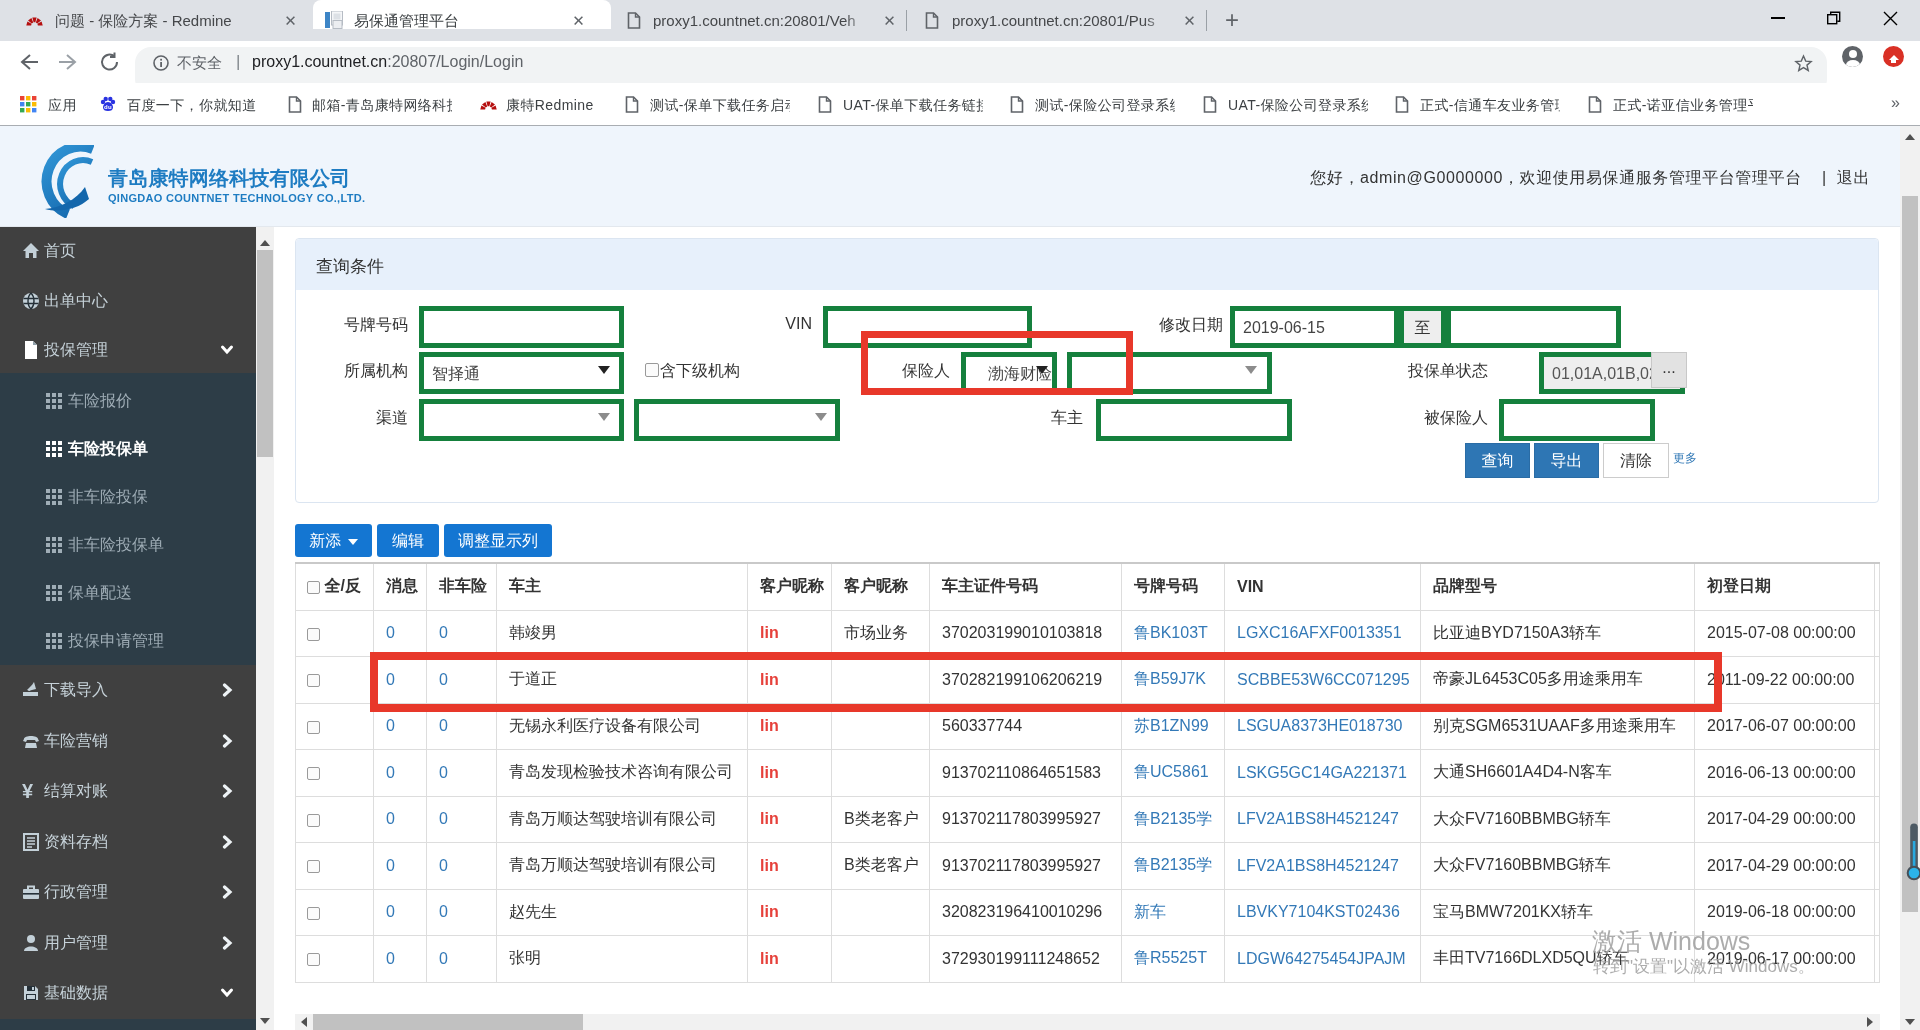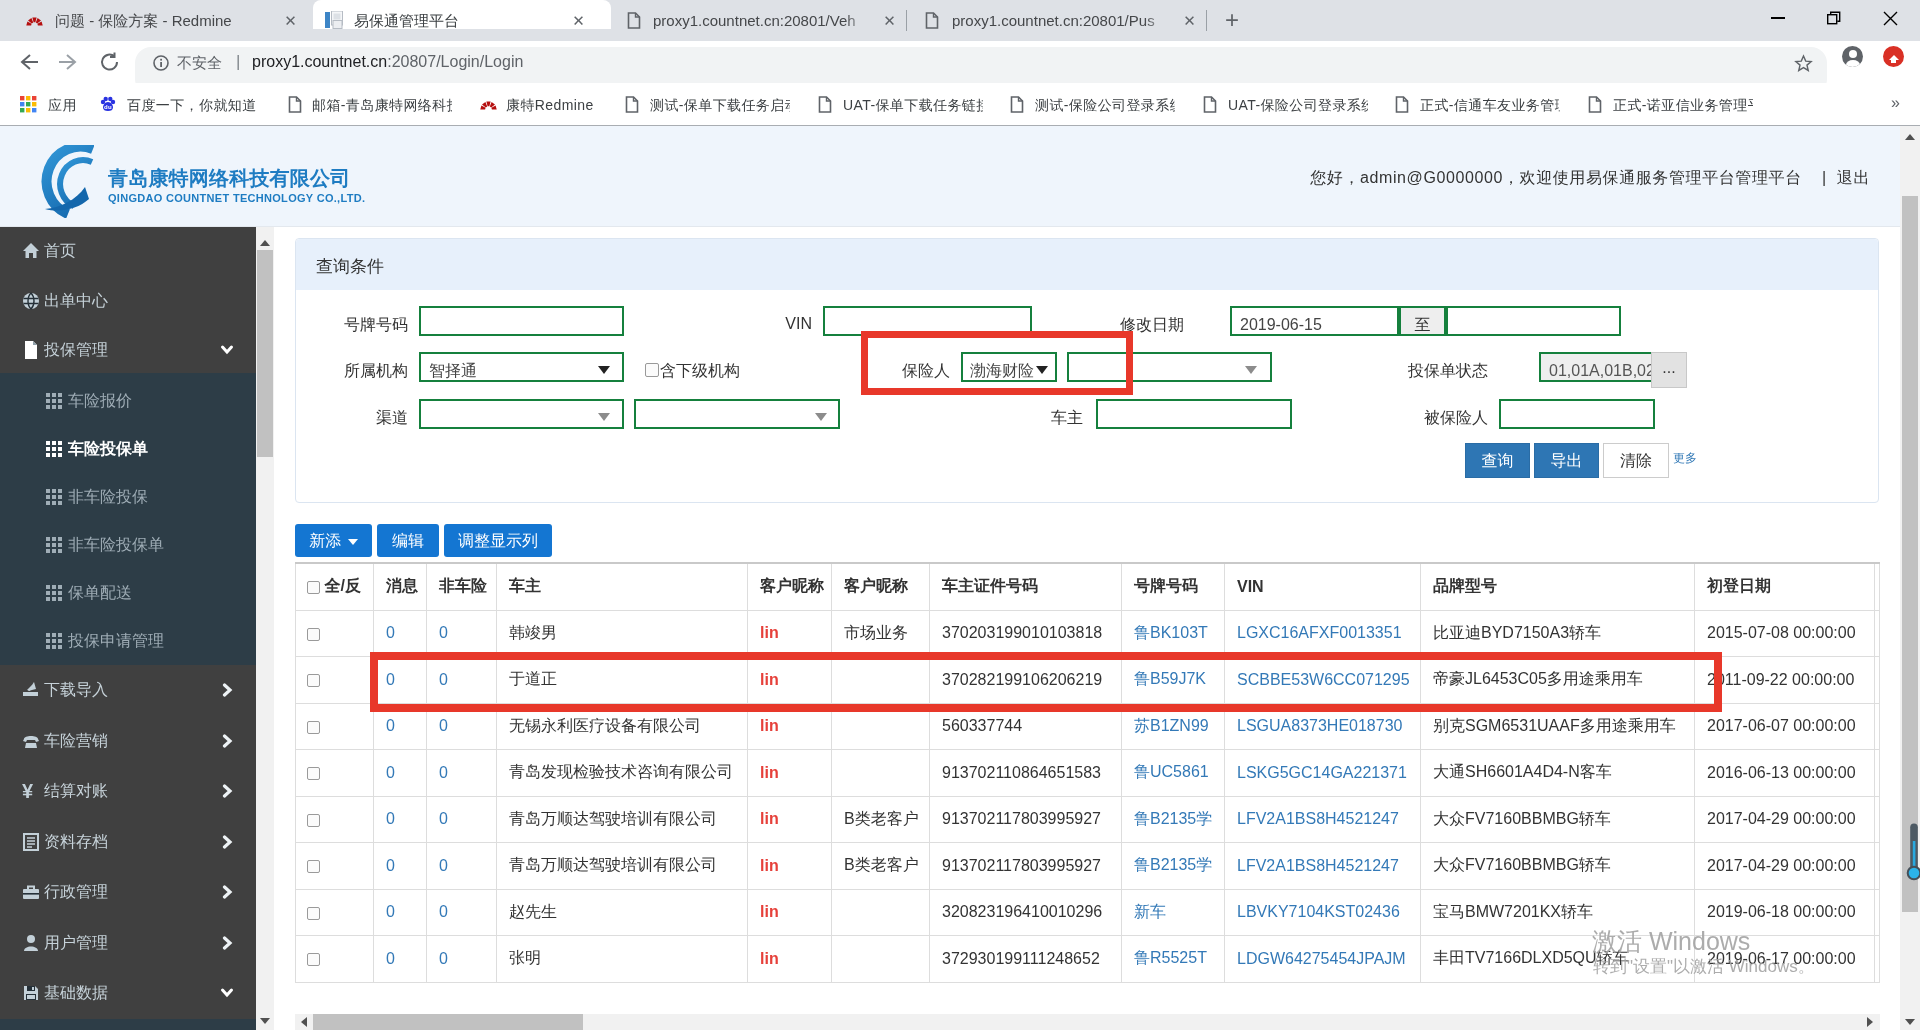--- a/index.html
+++ b/index.html
@@ -40,21 +40,21 @@
 .smi.active .grid9 b { background:#fff; }
 
 .sbtrack { position:absolute; background:#f1f1f1; }
 .sbthumb { position:absolute; background:#c1c1c1; }
 .arr { position:absolute; width:0; height:0; }
 
 #content { position:absolute; left:274px; top:101px; width:1625px; height:803px; background:#fff; }
 #panel { position:absolute; left:21px; top:11px; width:1584px; height:265px; border:1px solid #dbe5f1; border-radius:4px; }
 #panelhead { position:absolute; left:0; top:0; width:100%; height:51px; background:#e7f0fb; border-radius:4px 4px 0 0; font-size:17px; color:#333; }
 .flabel { position:absolute; font-size:16px; color:#333; text-align:right; white-space:nowrap; }
-.finput { position:absolute; height:30px; border:2px solid #15803d; background:#fff; font-size:16px; color:#444; line-height:33px; padding-left:8px; white-space:nowrap; }
+.finput { position:absolute; height:42px; border:5px solid #15803d; background:#fff; font-size:16px; color:#444; line-height:33px; padding-left:8px; white-space:nowrap; }
 .fgray { background:#eee; }
 .selarrow { position:absolute; width:0; height:0; border-left:6.5px solid transparent; border-right:6.5px solid transparent; border-top:8px solid #222; }
 .selarrow.gray { border-top-color:#8c8c8c; }
 .btn { position:absolute; height:35px; font-size:16px; text-align:center; }
 .btn-blue { background:#2e76b4; color:#fff; border:1px solid #2a6ca5; }
 .btn-white { background:#fff; color:#333; border:1px solid #ccc; }
 .tbtn { position:absolute; top:297px; height:33px; background:#1476d2; color:#fff; font-size:16px; text-align:center; border-radius:3px; }
 
 #tbl { position:absolute; left:21px; top:335px; border-collapse:collapse; table-layout:fixed; width:1585px; }
 #tbl td, #tbl th { border:1px solid #ddd; font-size:16px; color:#333; text-align:left; padding:0 0 0 12px; overflow:hidden; white-space:nowrap; height:46.5px; font-weight:normal; }
@@ -461,32 +461,32 @@
     <div id="panel">
       <div id="panelhead">
           <span style="position:absolute;left:20px;top:16px;">查询条件</span>
         </div>
     </div>
 
     <div class="flabel" style="left:30px;top:88px;width:104px;">号牌号码</div>
     <div class="finput" style="left:145px;top:79px;width:205px;"></div>
     <div class="flabel" style="left:438px;top:88px;width:100px;">VIN</div>
     <div class="finput" style="left:549px;top:79px;width:209px;"></div>
-    <div class="flabel" style="left:810px;top:88px;width:100px;">修改日期</div>
+    <div class="flabel" style="left:849px;top:88px;width:100px;">修改日期</div>
     <div class="finput" style="left:956px;top:79px;width:169px;">2019-06-15</div>
     <div class="finput fgray" style="left:1125px;top:79px;width:47px;text-align:center;padding-left:0;color:#333;">至</div>
     <div class="finput" style="left:1172px;top:79px;width:175px;"></div>
 
     <div class="flabel" style="left:30px;top:134px;width:104px;">所属机构</div>
     <div class="finput" style="left:145px;top:125px;width:205px;">智择通</div>
     <div class="selarrow" style="left:324px;top:139px;"></div>
     <div style="position:absolute;left:371px;top:136px;width:14px;height:14px;border:1px solid #999;border-radius:2px;background:#fbfbfb;"></div>
     <div class="flabel" style="left:386px;top:134px;">含下级机构</div>
     <div class="flabel" style="left:576px;top:134px;width:100px;">保险人</div>
-    <div class="finput" style="left:687px;top:125px;width:96px;padding-left:7px;">渤海财险</div>
+    <div class="finput" style="left:687px;top:125px;width:96px;padding-left:7px;text-align:right;">渤海财险</div>
     <div class="selarrow" style="left:762px;top:139px;"></div>
     <div class="finput" style="left:793px;top:125px;width:205px;"></div>
     <div class="selarrow gray" style="left:971px;top:139px;"></div>
     <div class="flabel" style="left:1114px;top:134px;width:100px;">投保单状态</div>
     <div class="finput fgray" style="left:1225px;top:125px;width:146px;color:#555;margin-left:40px;">01,01A,01B,02,02</div>
     <div class="btn" style="left:1377px;top:125px;width:36px;height:36px;background:#e2e2e2;border:1px solid #c8c8c8;line-height:30px;color:#333;">...</div>
 
     <div class="flabel" style="left:30px;top:181px;width:104px;">渠道</div>
     <div class="finput" style="left:145px;top:172px;width:205px;"></div>
     <div class="selarrow gray" style="left:324px;top:186px;"></div>

